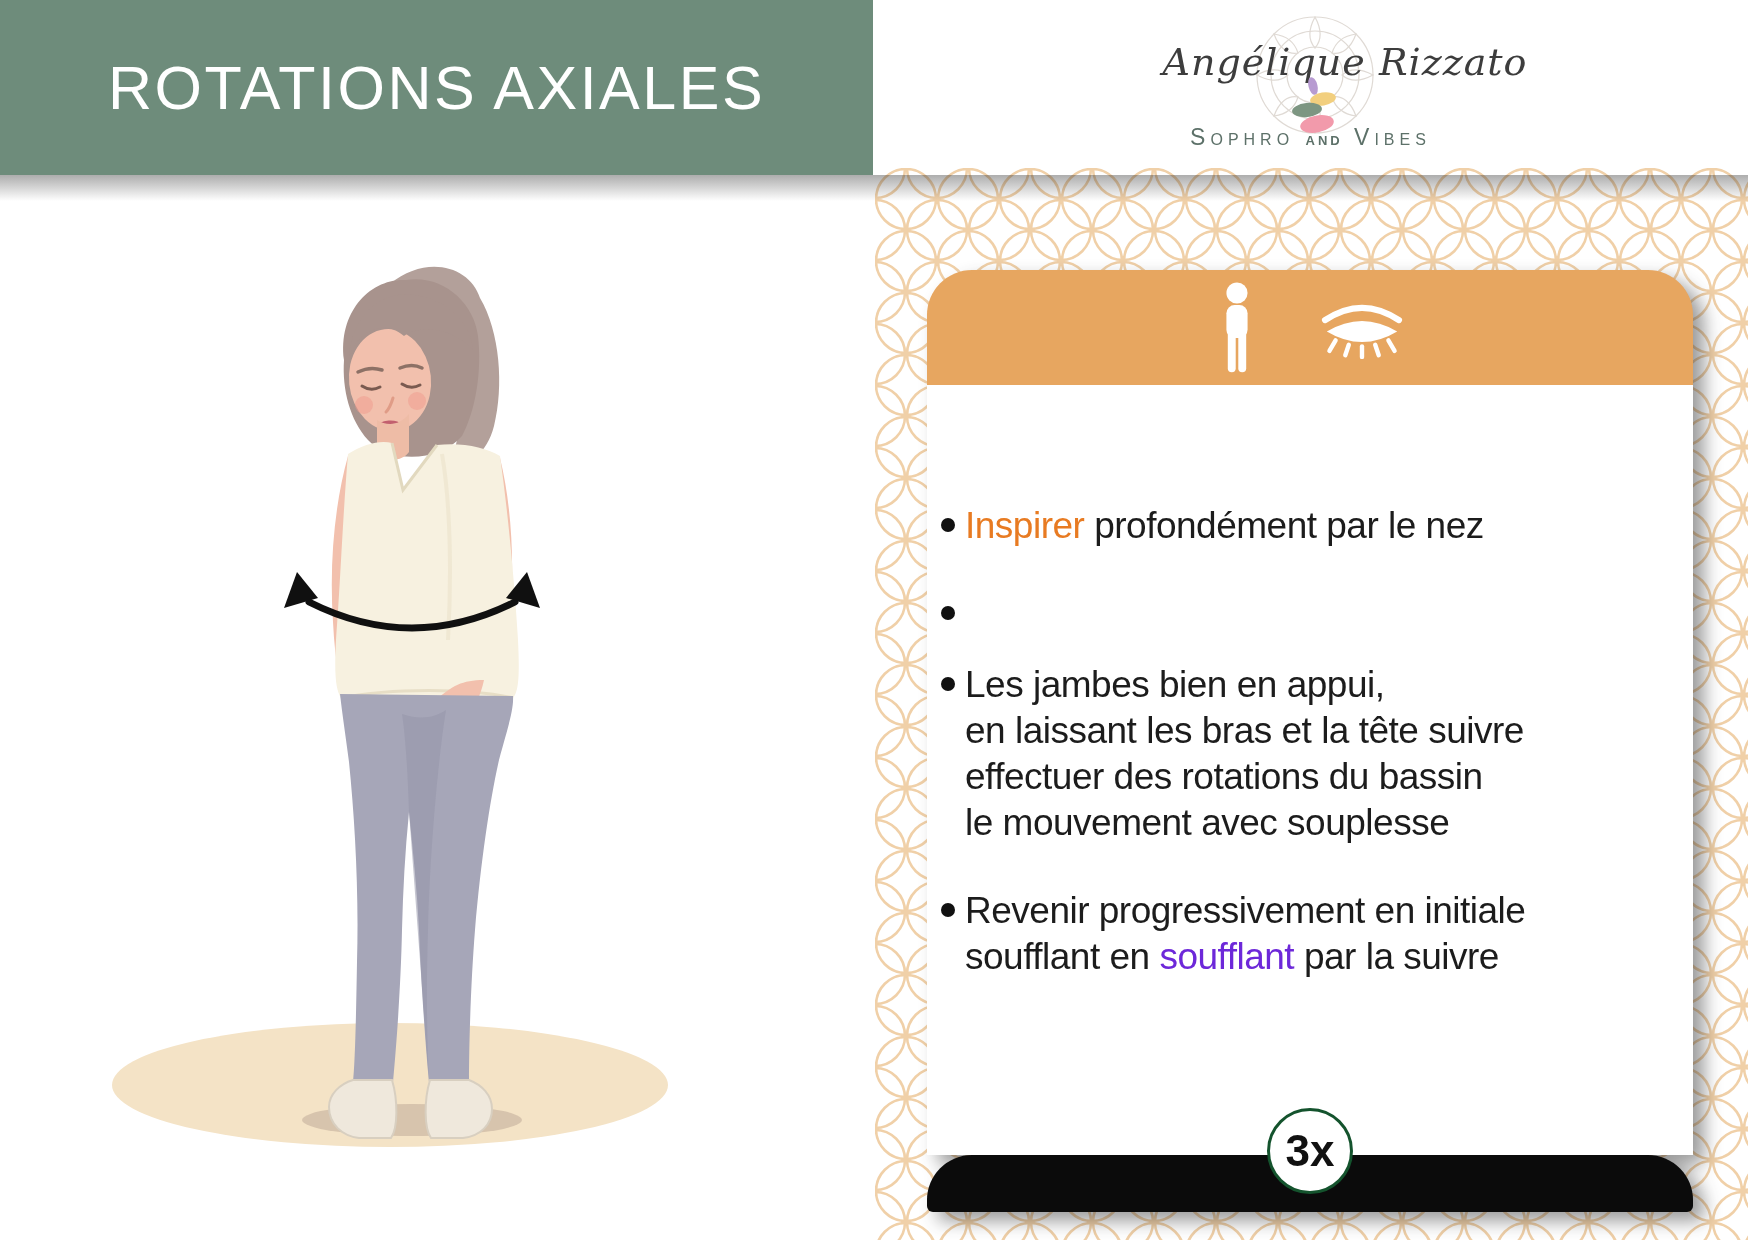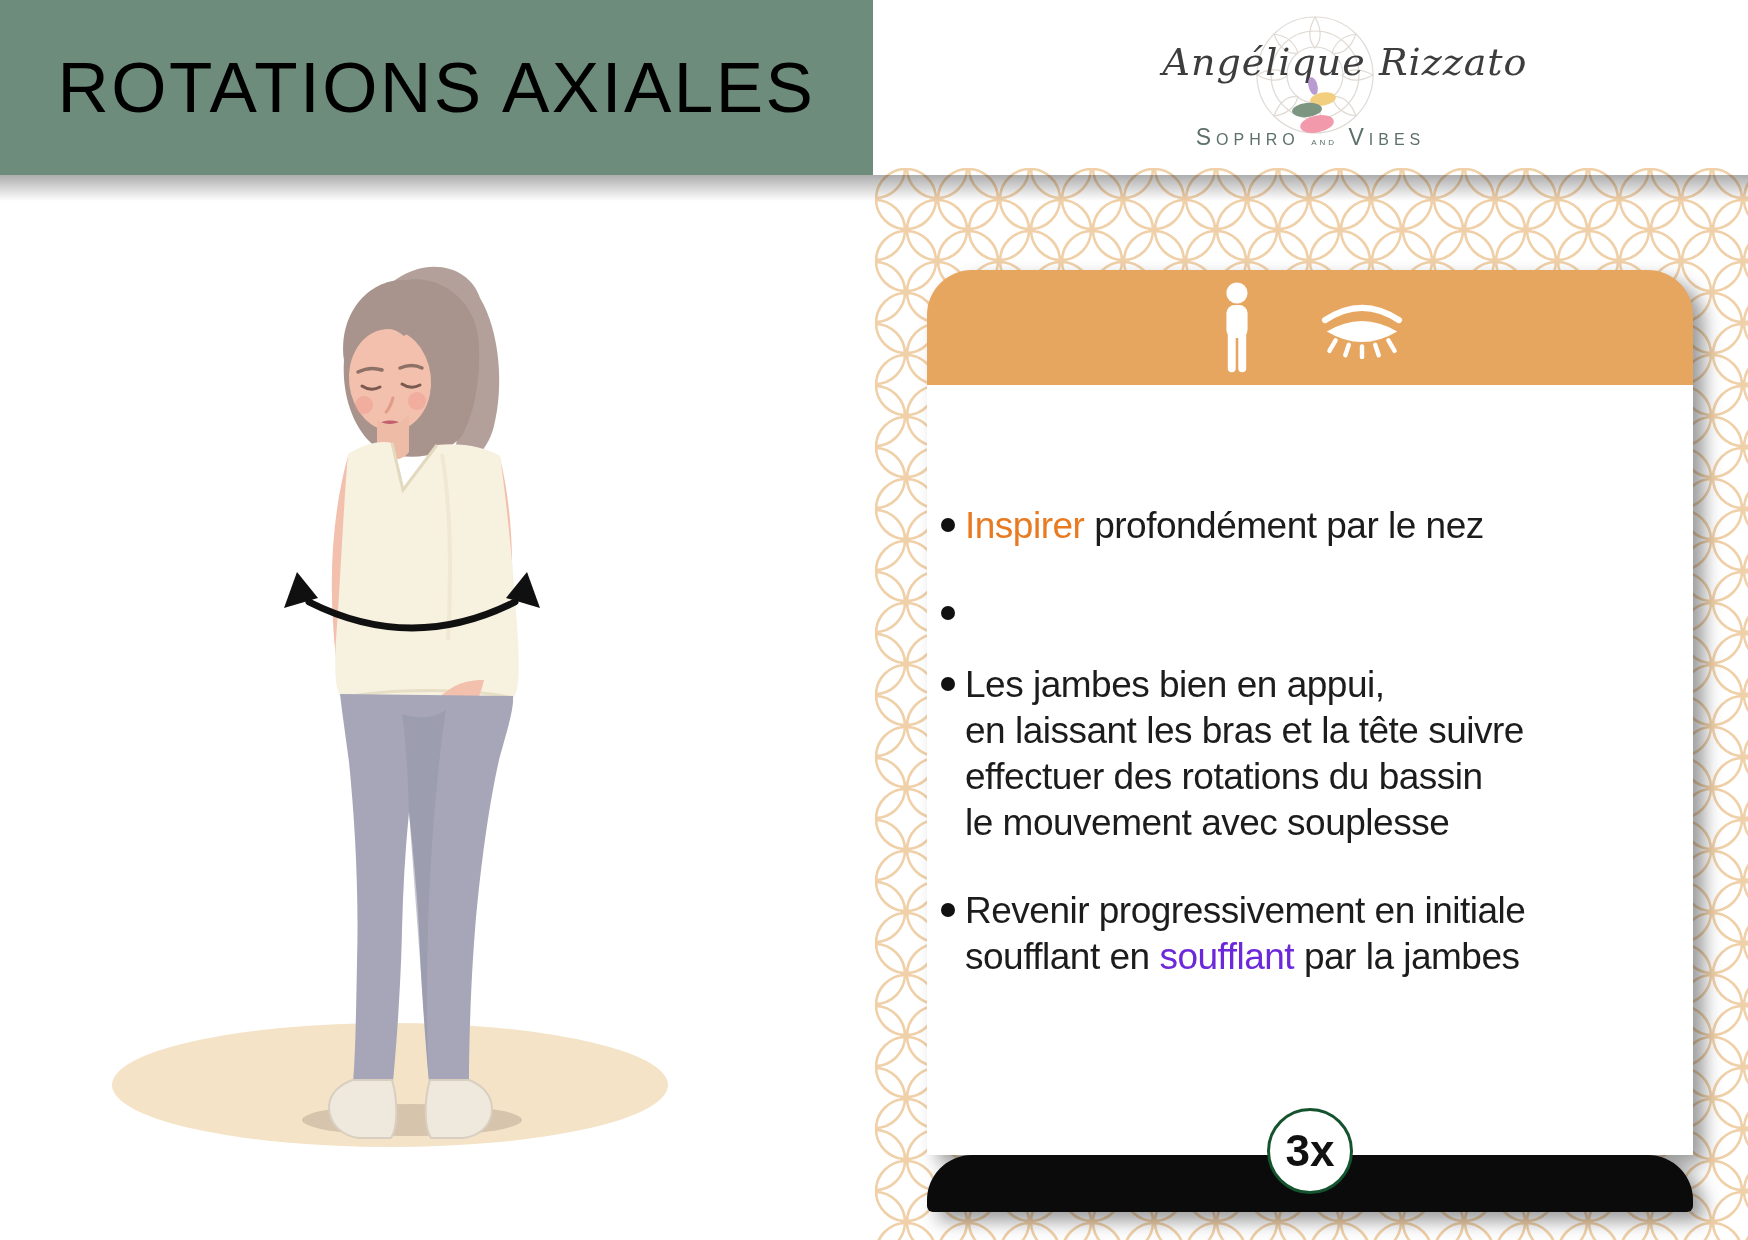--- a/index.html
+++ b/index.html
@@ -8,21 +8,21 @@
     background:#ffffff;font-family:"Liberation Sans", sans-serif;
   }
   .stage{position:absolute;inset:0;}
 
   
   .title-band{
     position:absolute;left:0;top:0;width:873px;height:175px;
     background:#6e8c7b;display:flex;align-items:center;justify-content:center;
   }
   .title-band h1{
-    margin:0;color:#000000;font-size:71px;font-weight:400;
+    margin:0;color:#ffffff;font-size:61px;font-weight:400;
     letter-spacing:2.5px;font-family:"Liberation Sans", sans-serif;
   }
   .logo-band{
     position:absolute;left:873px;top:0;width:875px;height:175px;background:#ffffff;
   }
   .band-shadow{
     position:absolute;left:0;top:175px;width:1748px;height:26px;
     background:linear-gradient(rgba(40,40,40,0.38), rgba(40,40,40,0));
     z-index:3;pointer-events:none;
   }
@@ -32,21 +32,21 @@
   .logo-script{
     position:absolute;left:0;top:40px;width:944px;text-align:center;
     font-family:"DejaVu Serif", serif;font-style:italic;
     font-size:38px;color:#3d3d3d;letter-spacing:1px;z-index:2;
   }
   .logo-petals{position:absolute;left:410px;top:76px;z-index:3;}
   .logo-tagline{
     position:absolute;left:0;top:124px;width:875px;text-align:center;z-index:3;
     font-variant:small-caps;letter-spacing:5px;color:#5d7169;font-size:23px;
   }
-  .logo-tagline .and{font-size:12px;letter-spacing:3px;}
+  .logo-tagline .and{font-size:18px;letter-spacing:3px;font-weight:bold;}
 
   
   .pattern-area{position:absolute;left:875px;top:168px;width:873px;height:1072px;z-index:1;}
   .pattern-area svg{display:block;}
 
   
   .card{
     position:absolute;left:927px;top:238px;width:766px;height:942px;z-index:4;
     filter:drop-shadow(11px 9px 9px rgba(30,30,30,0.45));
     margin-top:32px;
@@ -190,21 +190,21 @@
               <span class="line"><span>Les jambes bien en appui,</span></span>
               <span class="line"><span>en laissant les bras et la tête suivre</span></span>
               <span class="line"><span>effectuer des rotations du bassin</span></span>
               <span class="line"><span>le mouvement avec souplesse</span></span>
             </span>
           </li>
           <li>
             <span class="dot"></span>
             <span class="txt">
               <span class="line"><span>Revenir progressivement en initiale</span></span>
-              <span class="line"><span>soufflant en </span><span class="seg-teal">soufflant</span><span> par la jambes</span></span>
+              <span class="line"><span>soufflant en </span><span class="seg-teal">soufflant</span><span> par la suivre</span></span>
             </span>
           </li>
         </ul>
     </div>
 
     <div class="card-footer"></div>
     <div class="rep-circle">
       <span>3x</span>
     </div>
   </div>

